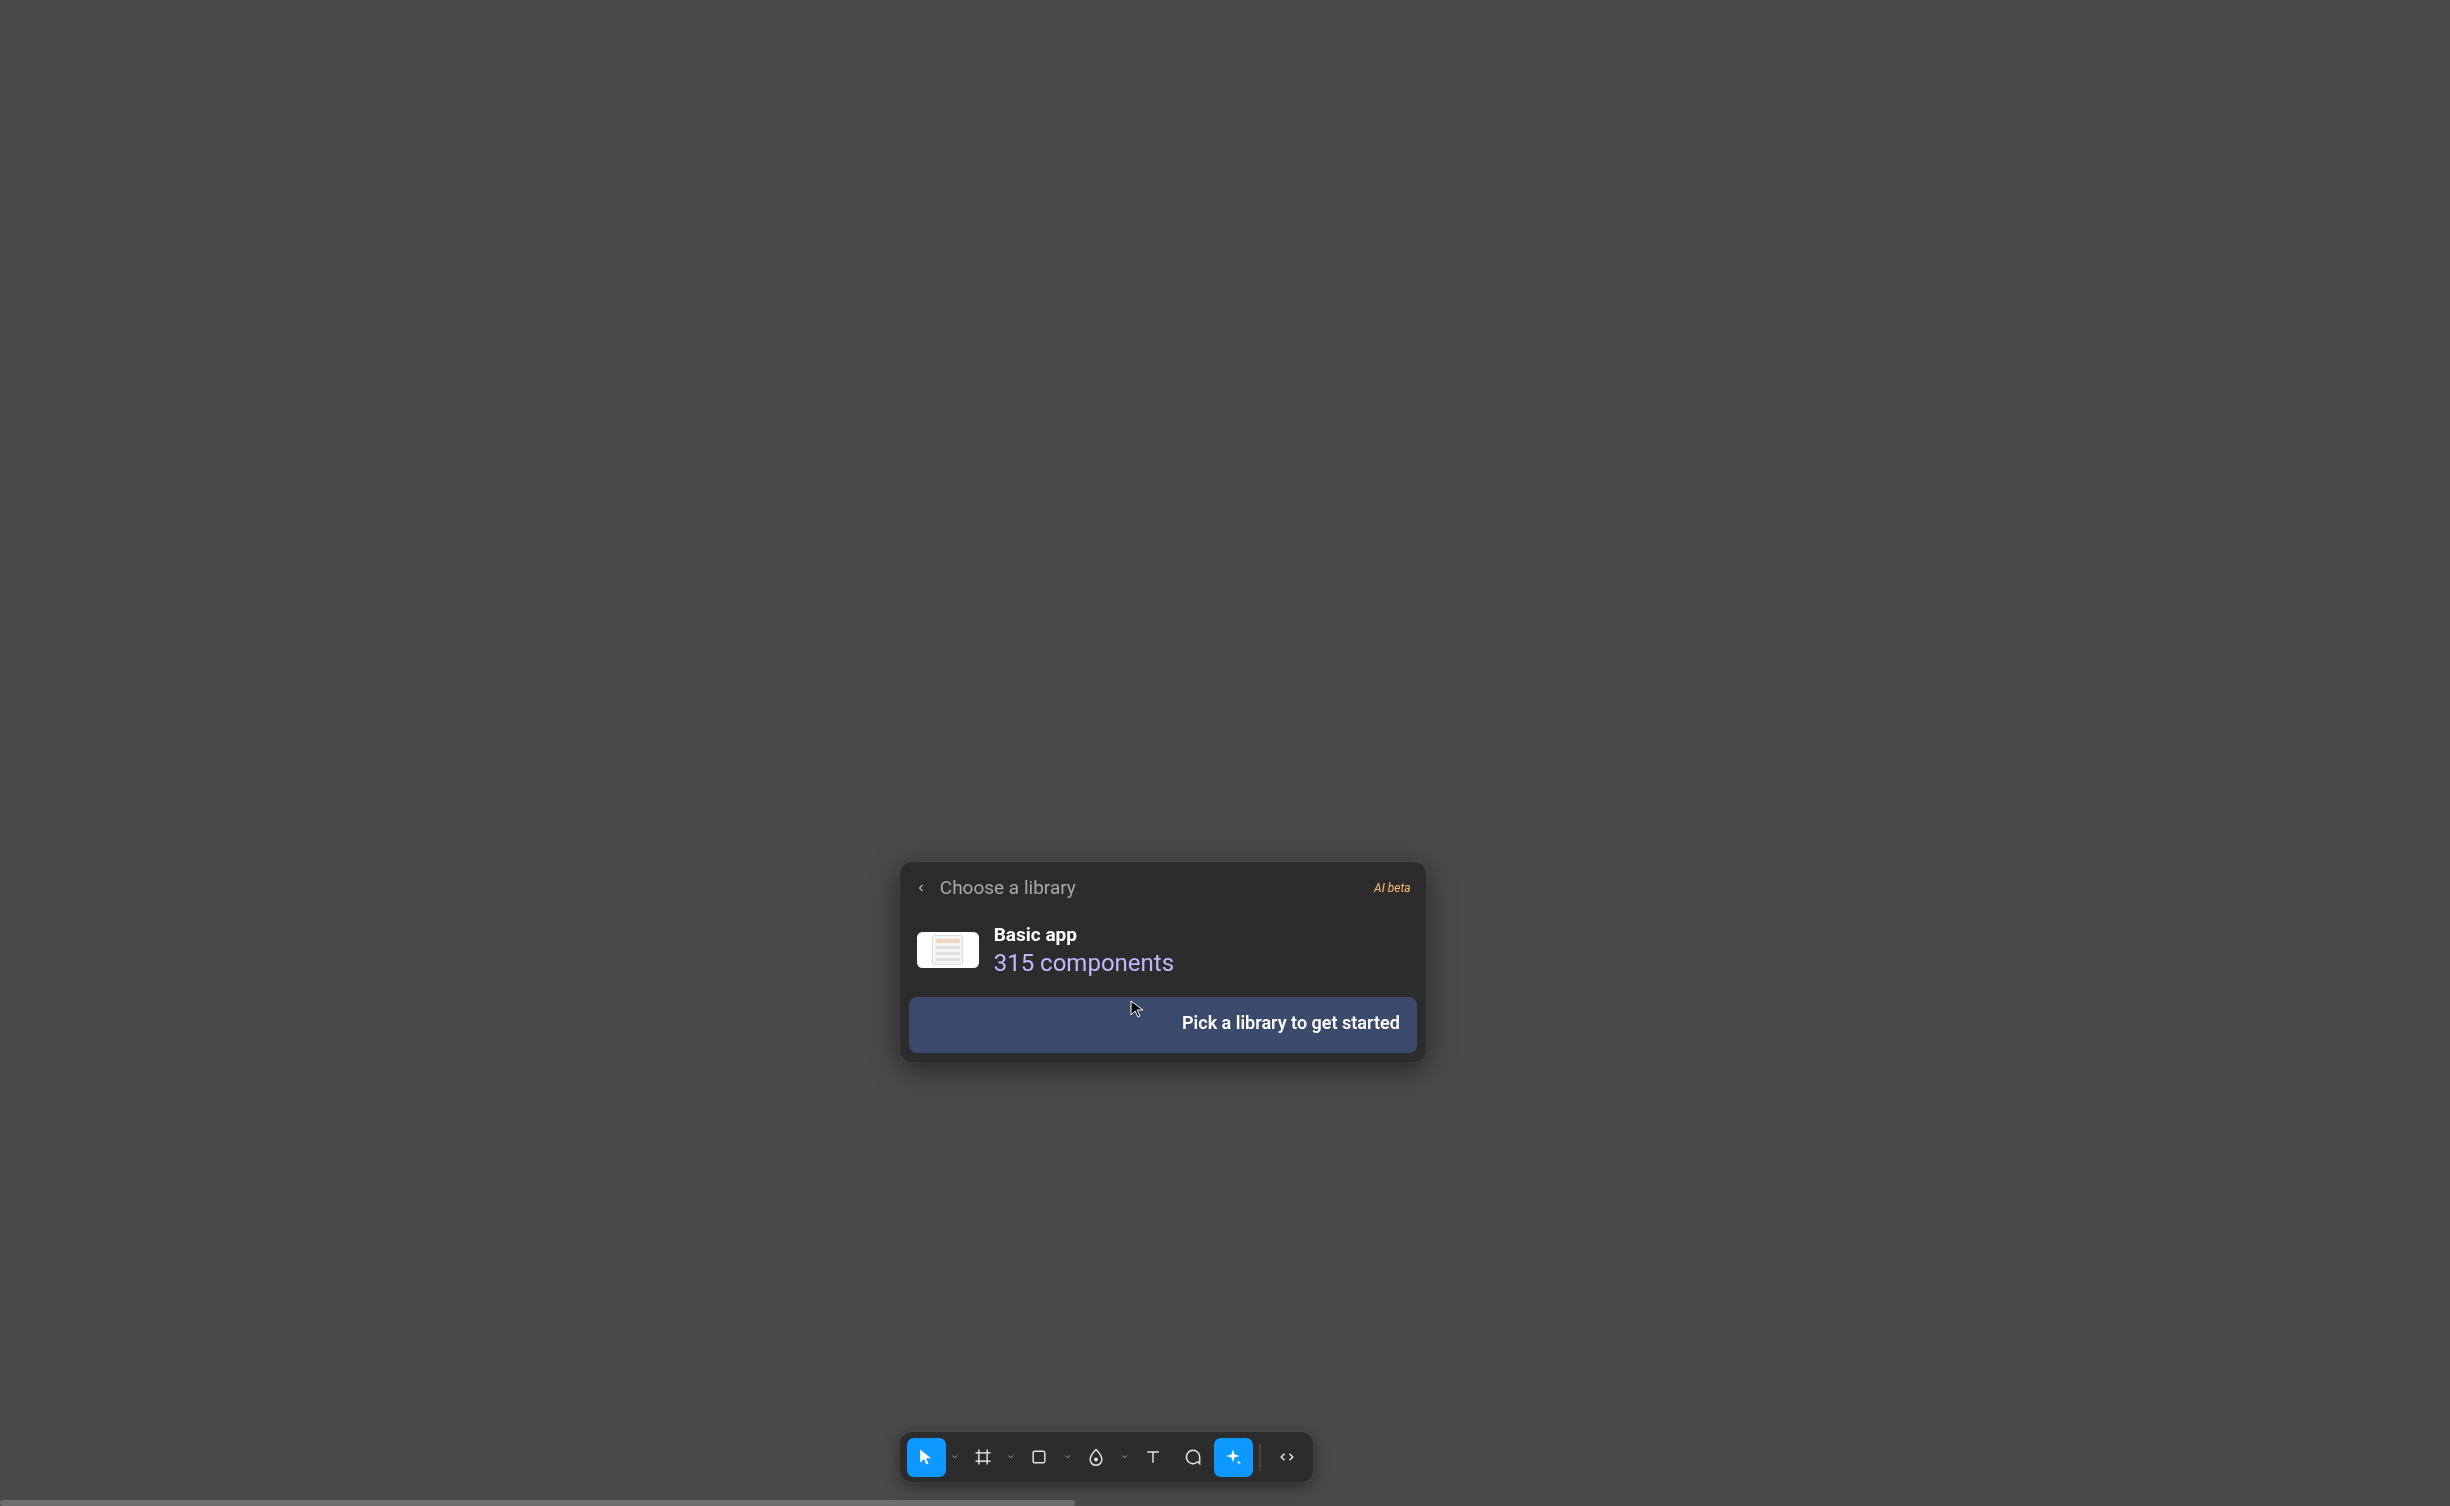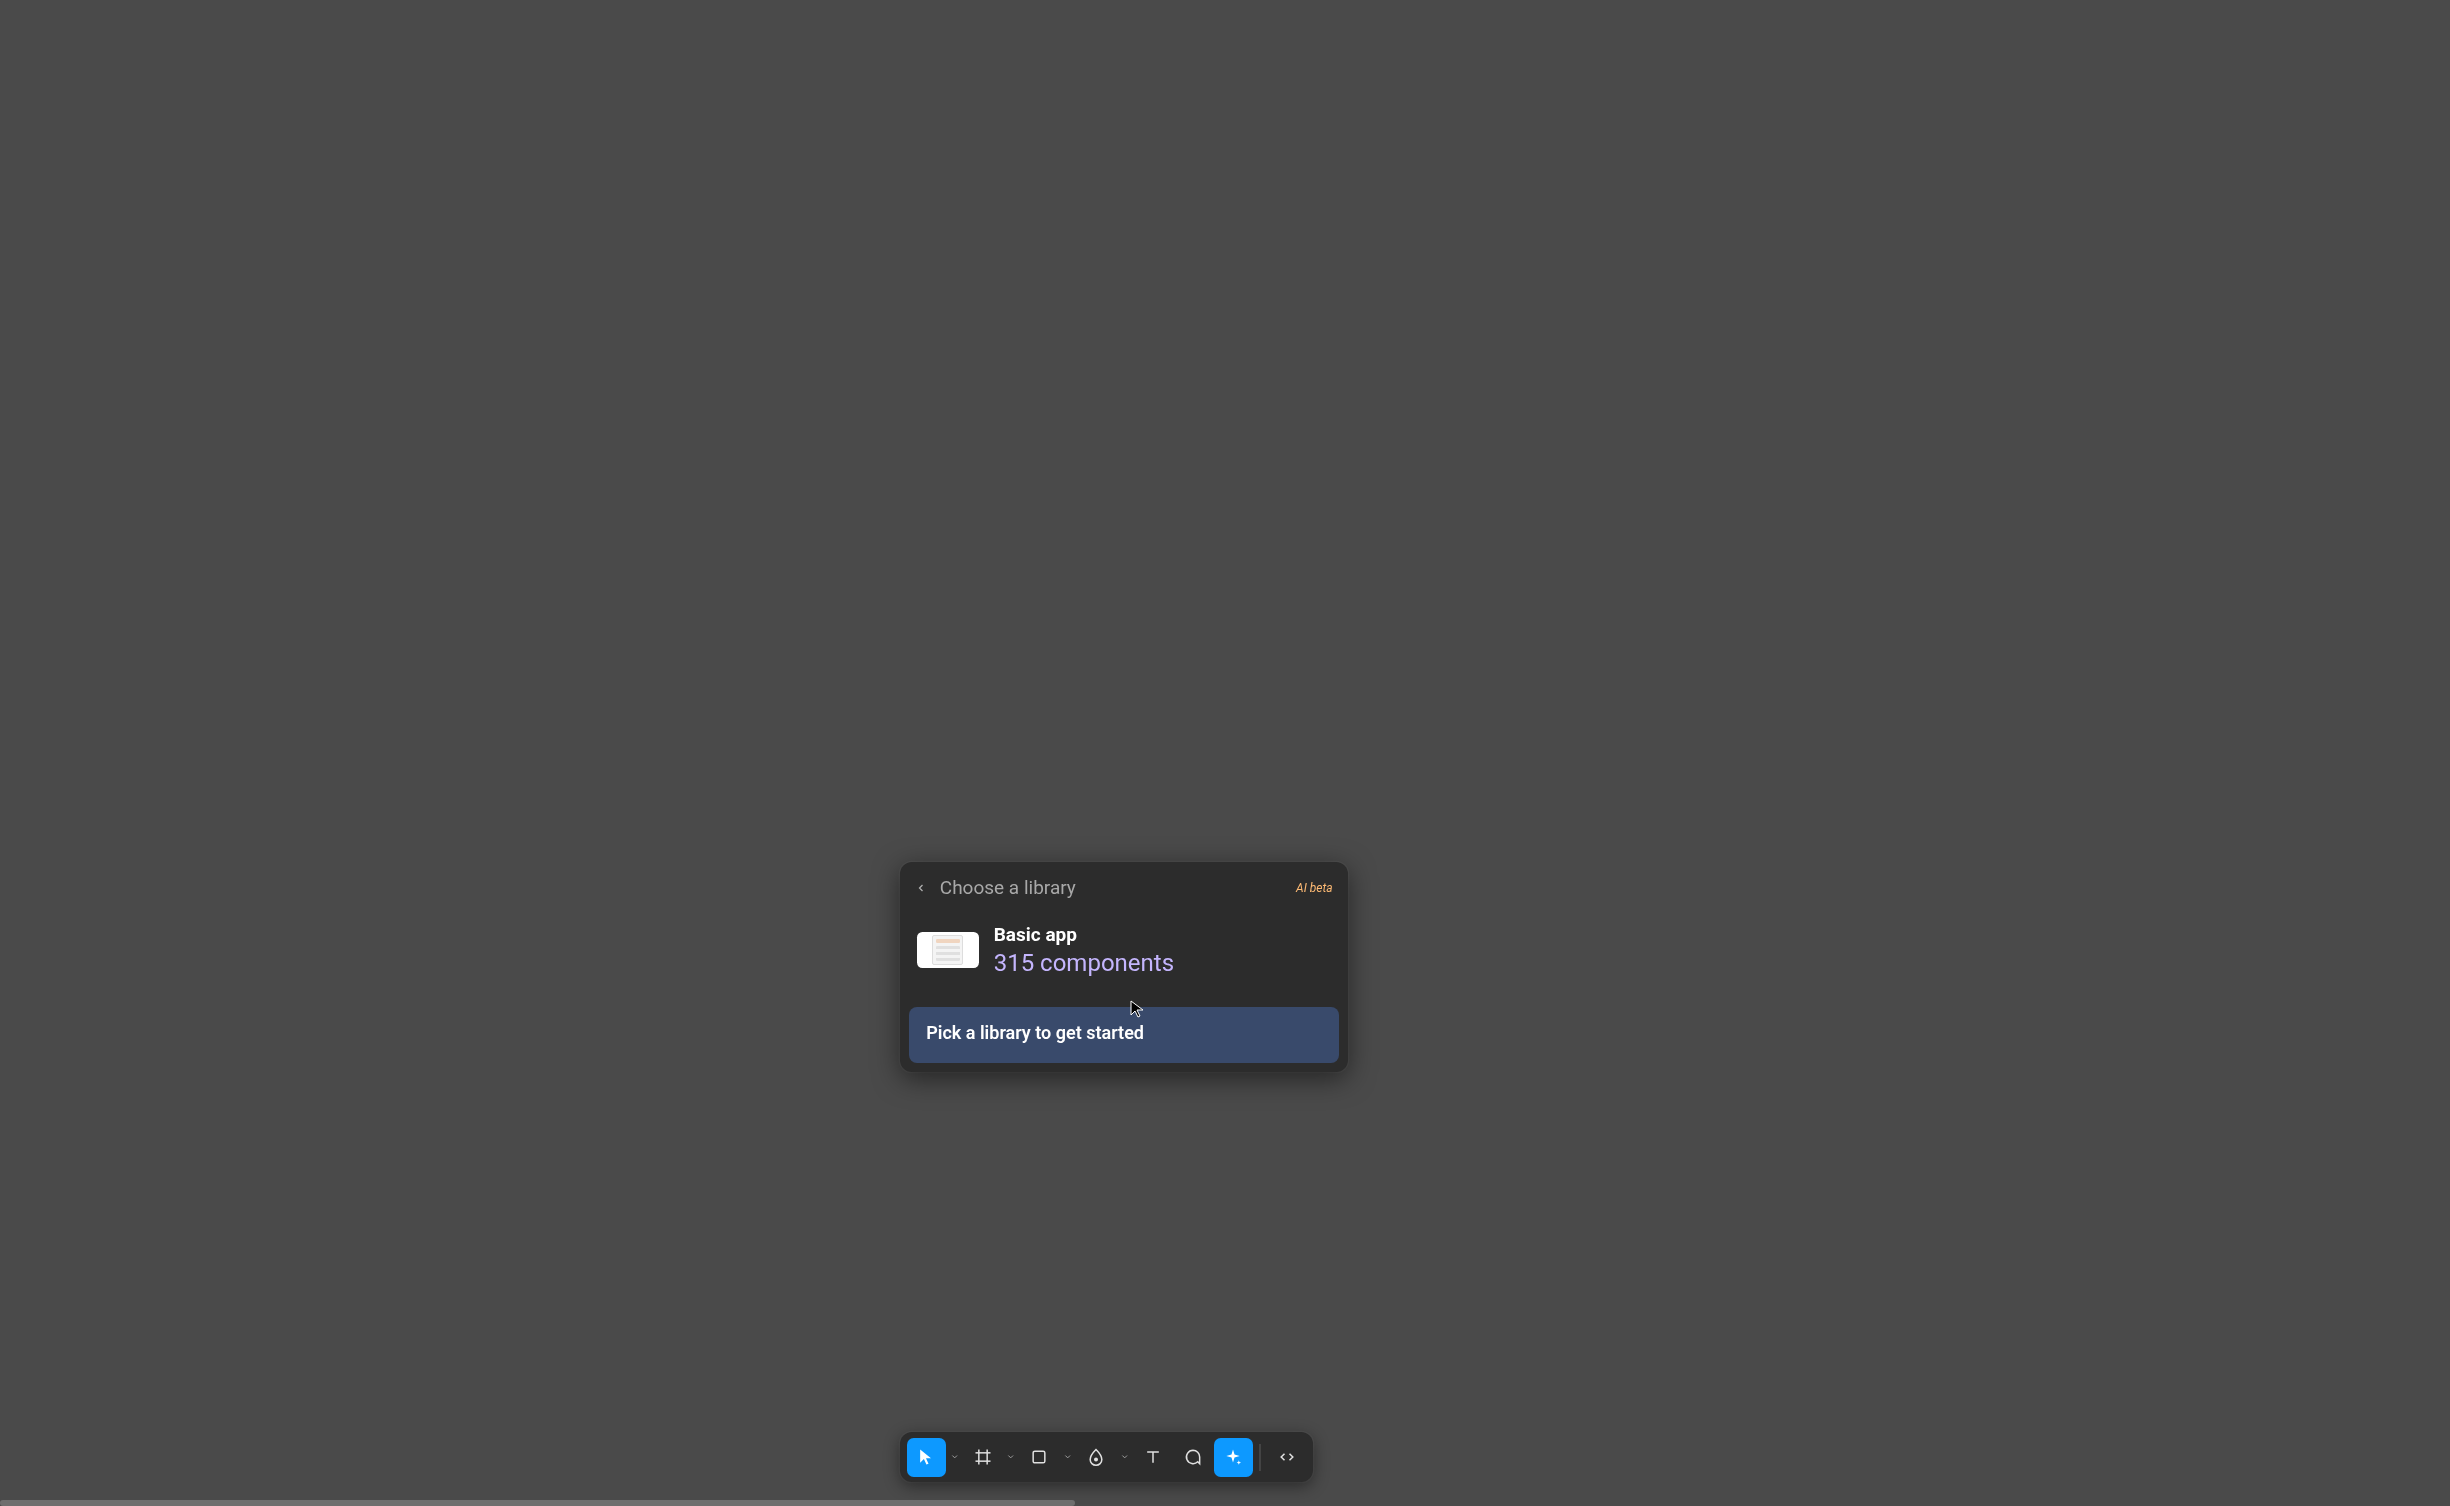--- a/index.html
+++ b/index.html
@@ -9,21 +9,21 @@
       background: #4a4a4a;
       font-family: -apple-system, BlinkMacSystemFont, "Segoe UI", Roboto, sans-serif;
       overflow: hidden;
       position: relative;
     }
 
     .dialog {
       position: absolute;
       left: 900px;
       top: 862px;
-      width: 448px;
+      width: 526px;
       background: #2c2c2c;
       border-radius: 12px;
       padding: 8.7px;
       box-shadow: 0 6.7px 27px rgba(0,0,0,.5), 0 0 0 1.3px rgba(255,255,255,.04);
     }
     .dlg-header {
       display: flex;
       align-items: center;
       justify-content: space-between;
       padding: 5.4px 6.7px 5.4px 2.7px;
@@ -127,24 +127,25 @@
       position: absolute;
       top: 8.7px; left: 2.7px; right: 2.7px; bottom: 2.7px;
       background: repeating-linear-gradient(90deg,#e0e0e0 0,#e0e0e0 9.4px,transparent 9.4px,transparent 11.4px);
       border-radius: 1.3px;
     }
     .lib-text { display: flex; flex-direction: column; gap: 2.7px; }
     .lib-name { color: #ffffff; font-size: 19px; font-weight: 700; }
     .lib-sub  { color: #c4b5fd; font-size: 24px; }
 
     .info-box {
-      margin-top: 22px;
+      margin-top: 12px;
       background: #394a6b;
       border-radius: 8px;
       padding: 15px 17.5px 15px 17.5px;
+      text-align: right;
     }
     .info-title { color: #ffffff; font-size: 18px; font-weight: 600; margin-bottom: 5.4px; }
     .info-body  { color: #d4daea; font-size: 18px; line-height: 1.35; }
     .info-body a { color: #d4daea; text-decoration: underline; cursor: pointer; }
 
     
     .toolbar {
       position: absolute;
       left: 900px;
       top: 1432px;

